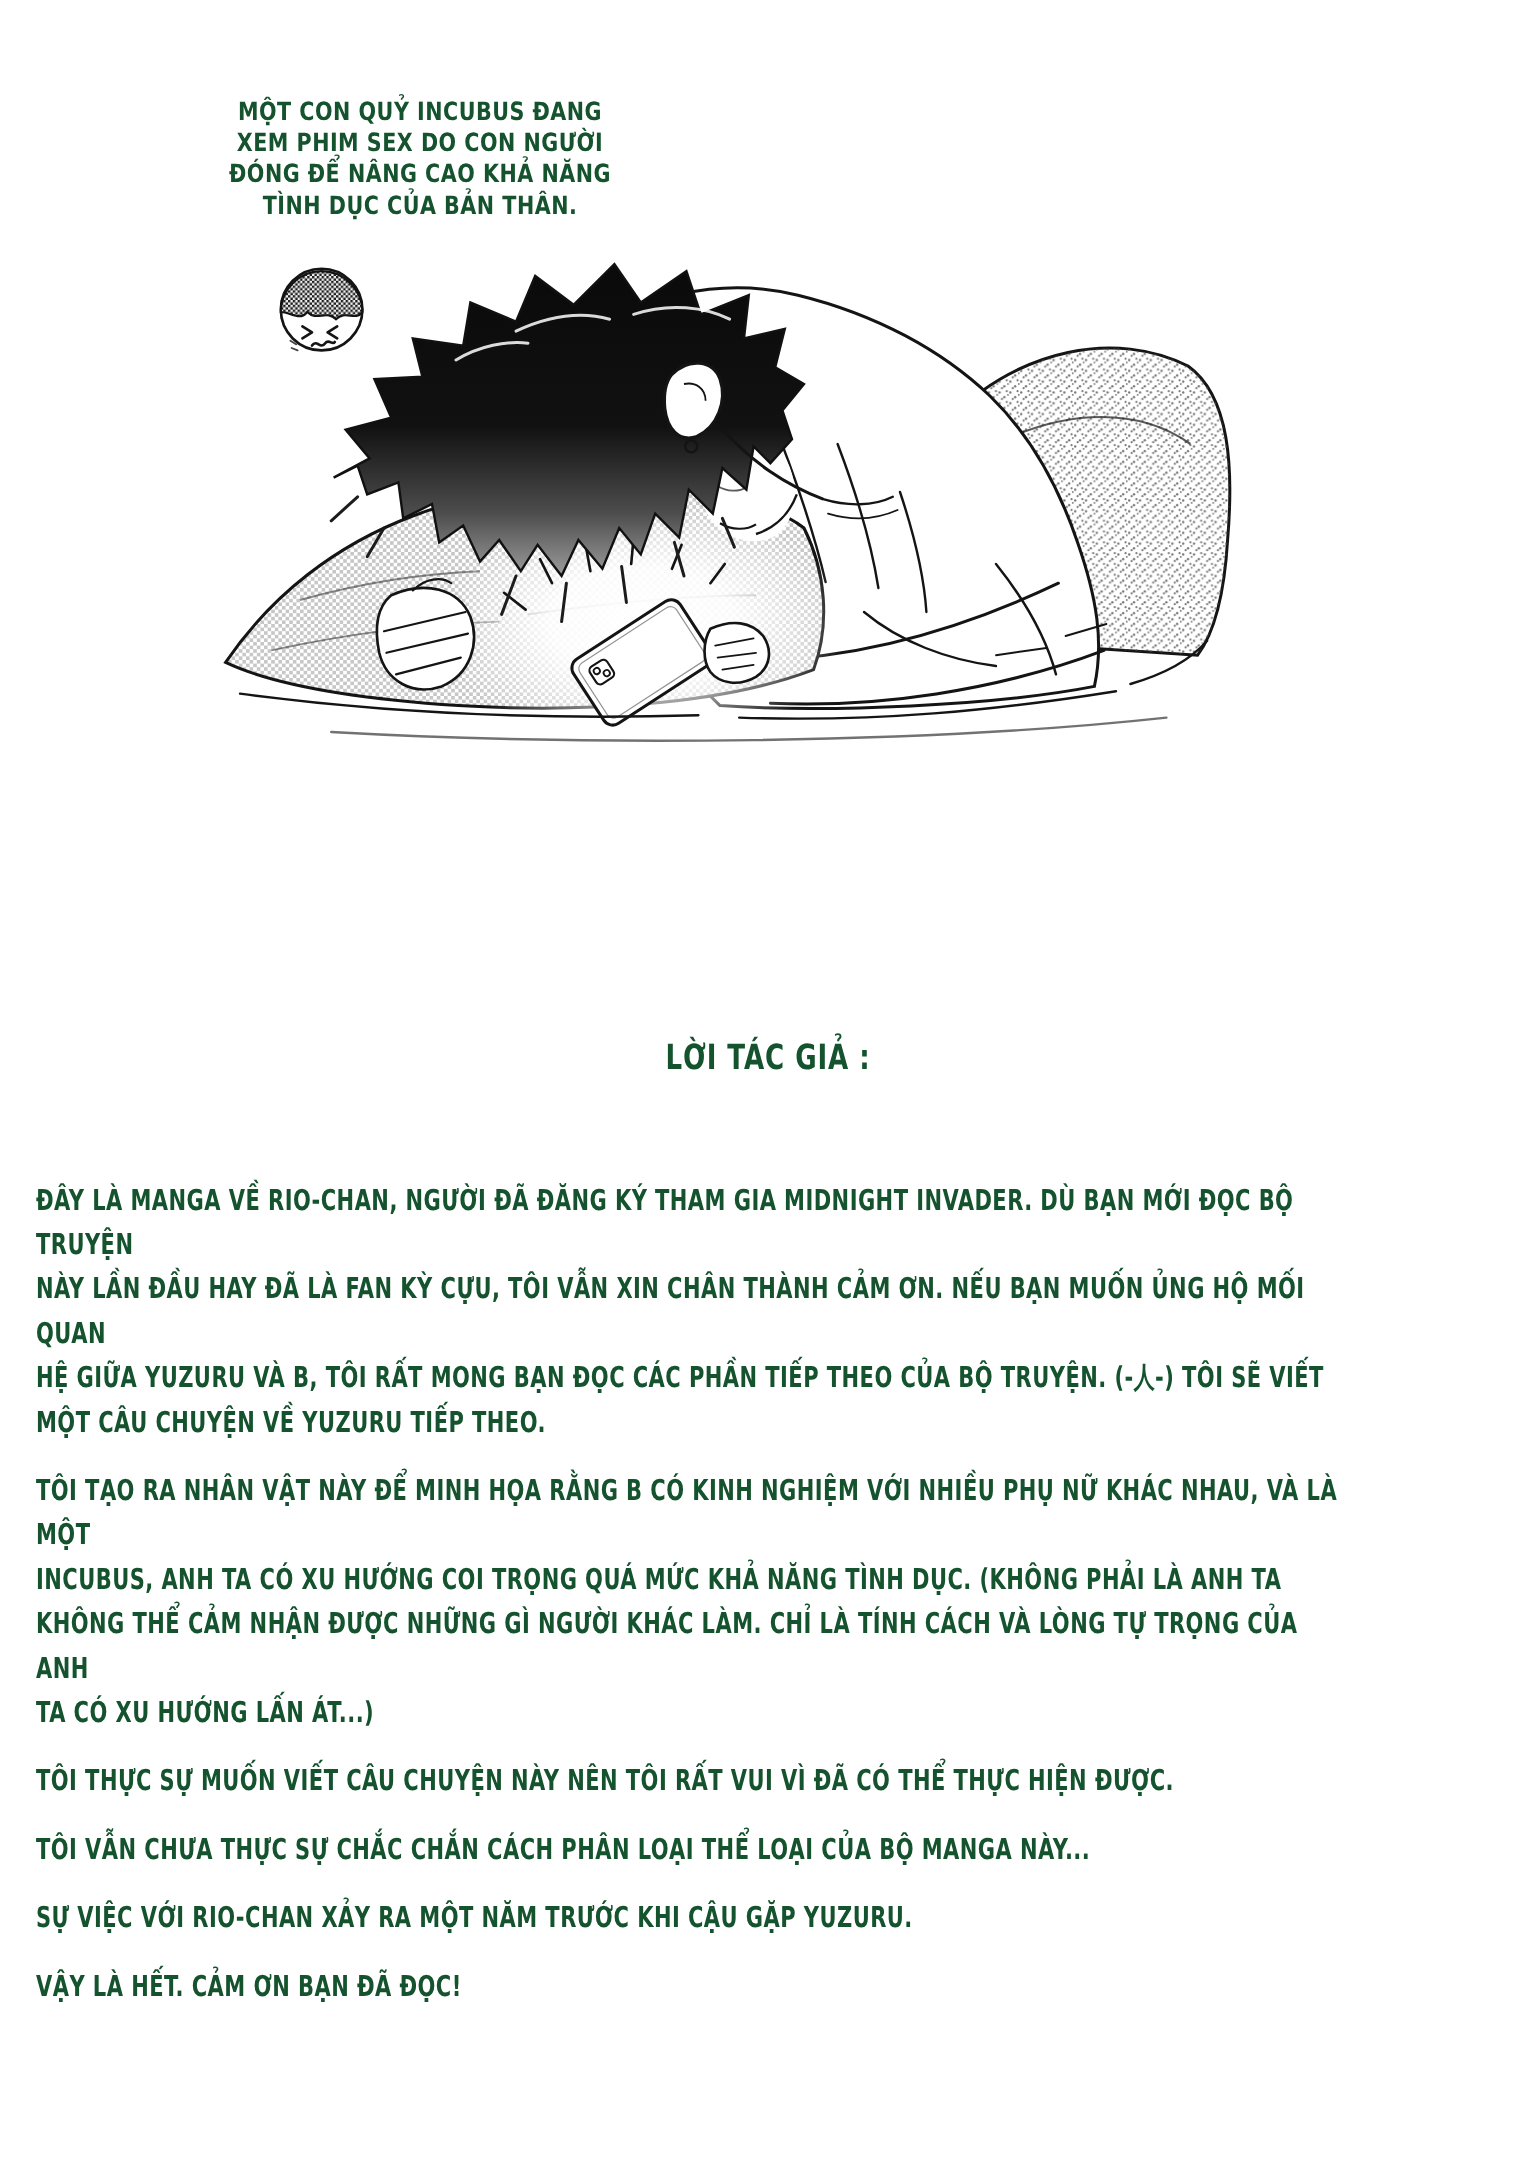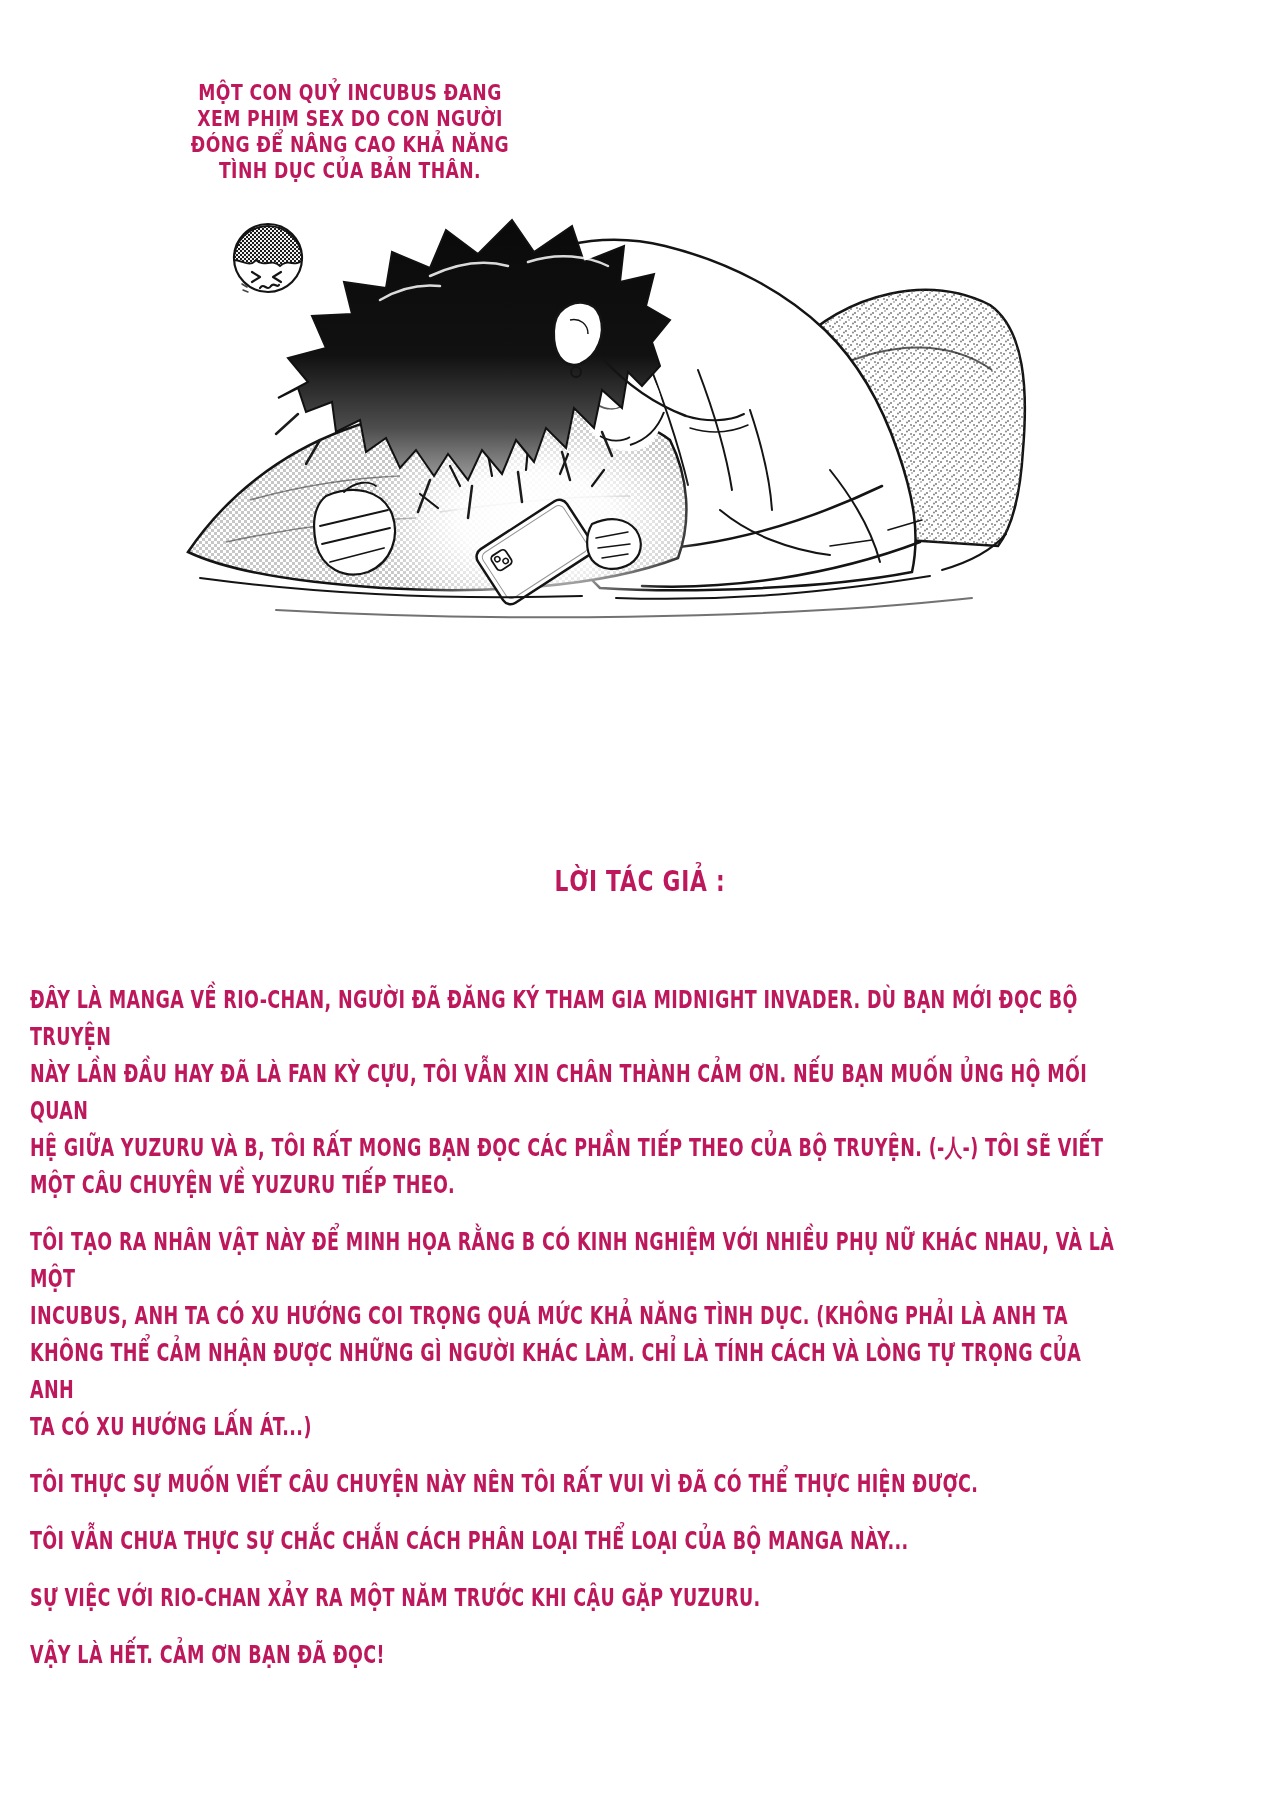--- a/index.html
+++ b/index.html
@@ -1,17 +1,17 @@
 <!DOCTYPE html>
 <html><head>
 <meta charset="utf-8">
 <style>
   html,body{margin:0;padding:0;background:#fff;}
   .page{position:relative;width:1280px;height:1808px;background:#ffffff;overflow:hidden;
-        font-family:"DejaVu Sans",sans-serif;color:#be185d;}
+        font-family:"DejaVu Sans",sans-serif;color:#14532d;}
   .caption{position:absolute;top:80px;left:95px;width:510px;text-align:center;
            font-weight:bold;font-size:21px;line-height:26px;white-space:pre-line;
            transform:scaleX(0.82);transform-origin:50% 0;letter-spacing:0.5px;}
   .art{position:absolute;top:190px;left:130px;}
   .title{position:absolute;top:864px;left:0;width:1280px;margin:0;text-align:center;
          font-size:29px;font-weight:bold;transform:scaleX(0.75);transform-origin:50% 0;
          letter-spacing:1px;}
   .bodytext{position:absolute;top:982px;left:30px;width:1500px;}
   .bodytext p{margin:0 0 20px 0;font-size:24px;line-height:37px;font-weight:bold;
               white-space:pre-line;transform:scaleX(0.73);transform-origin:0 0;

